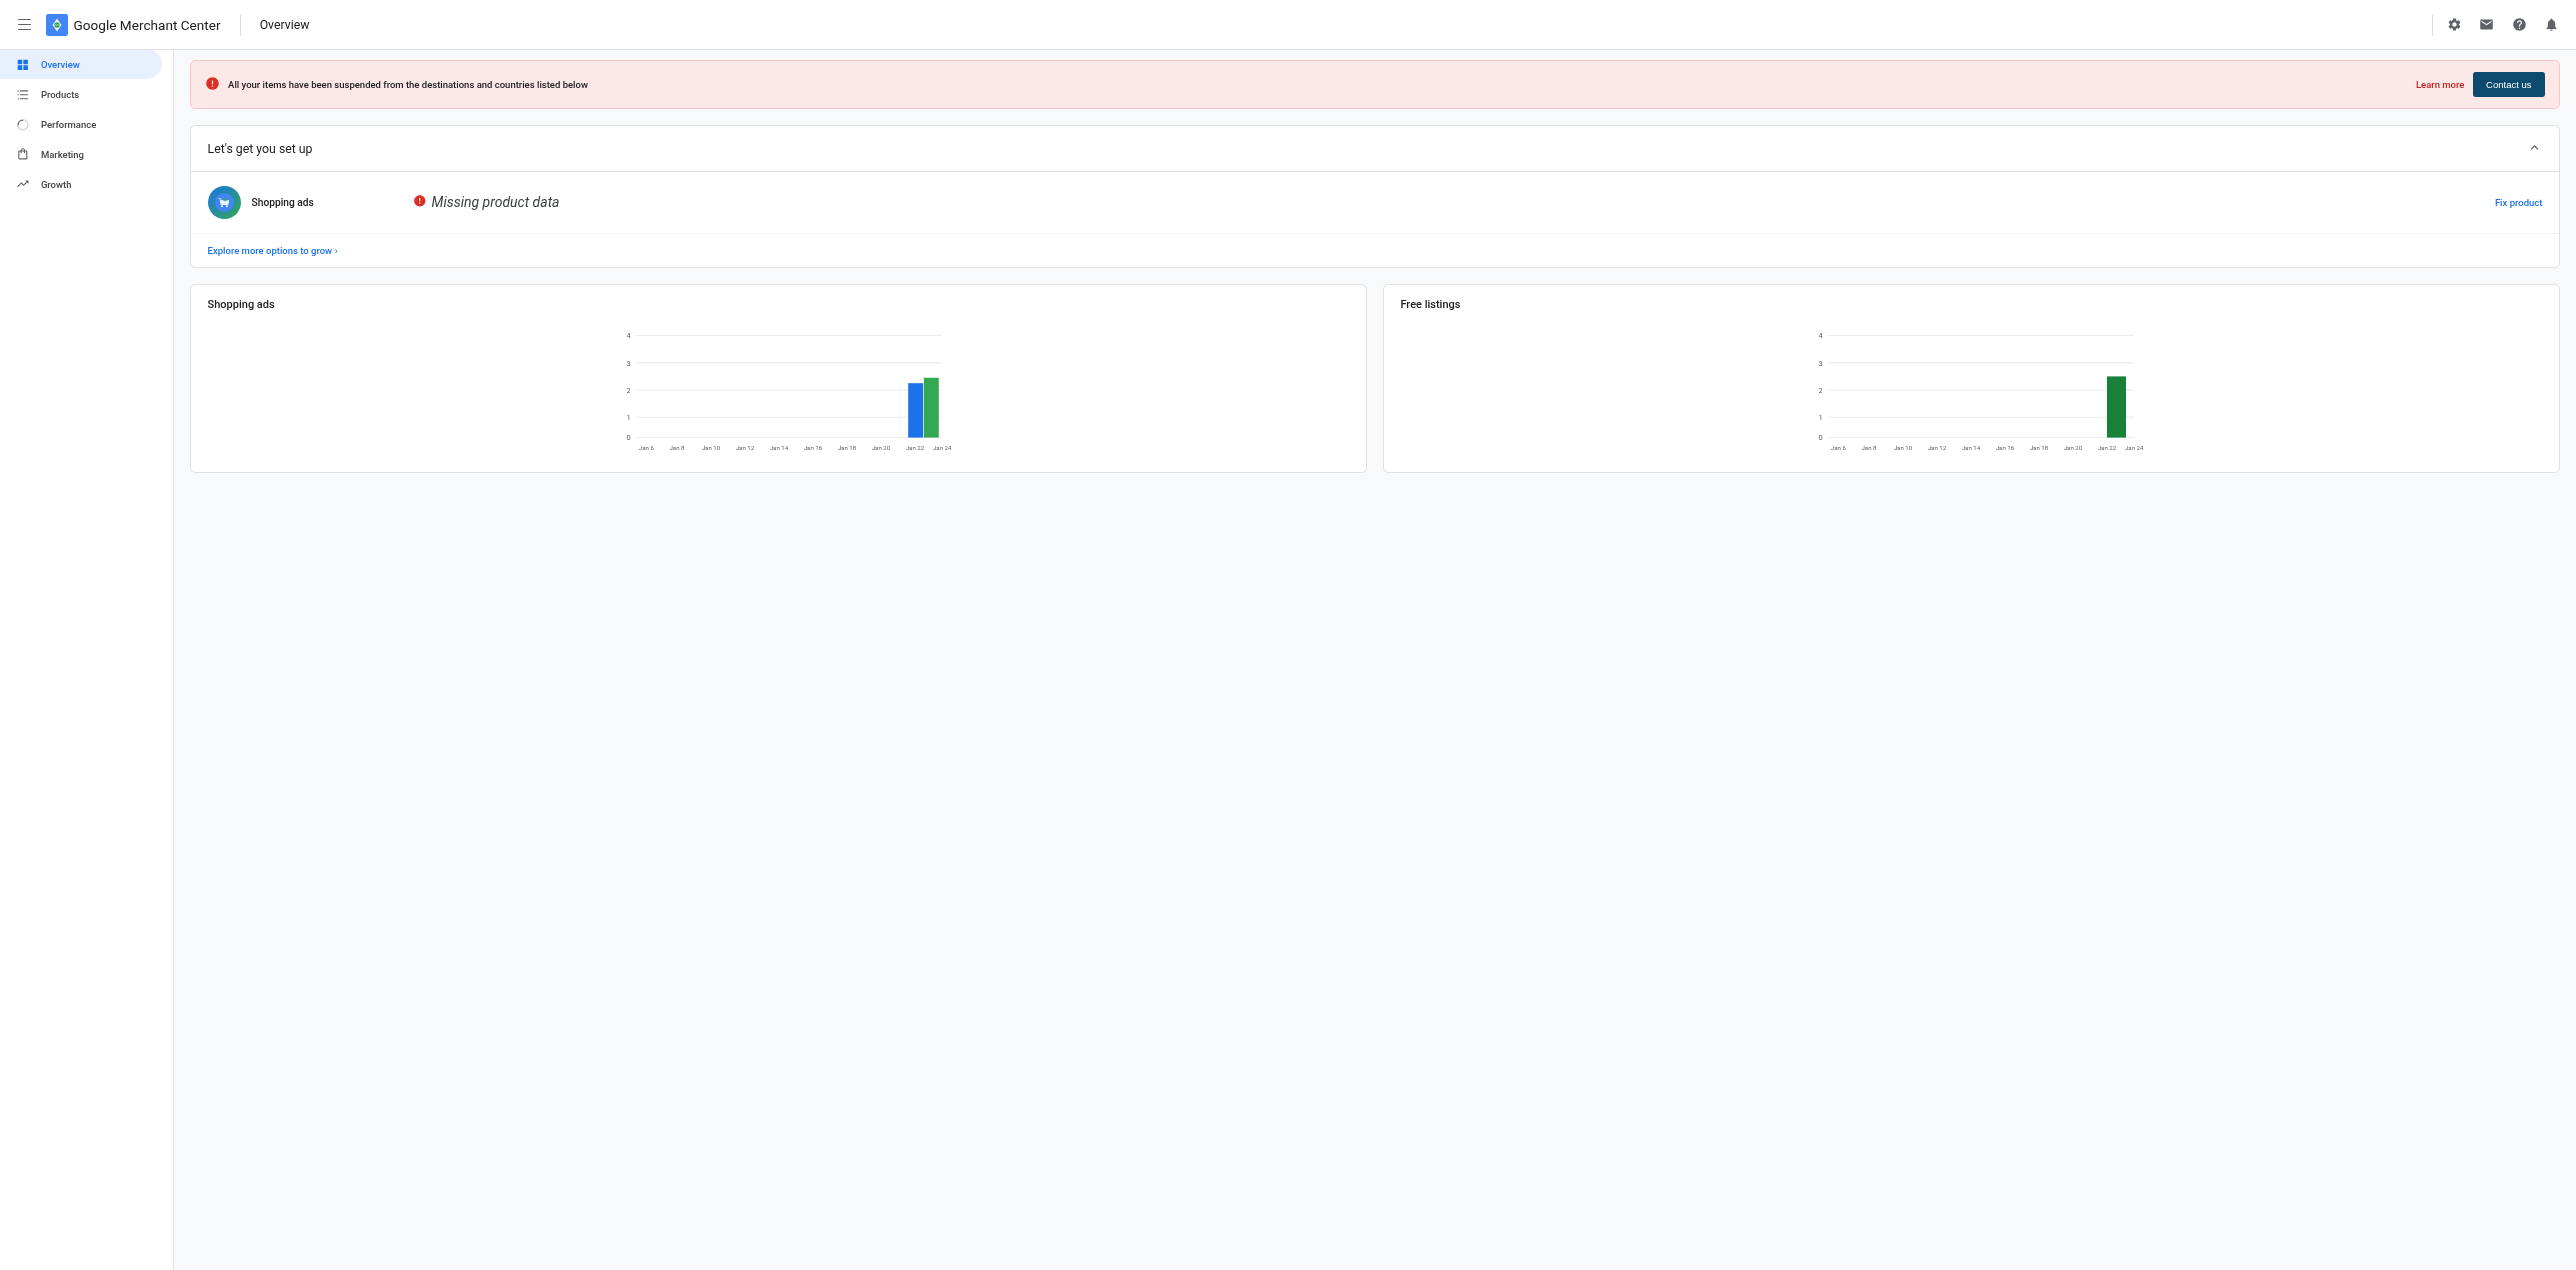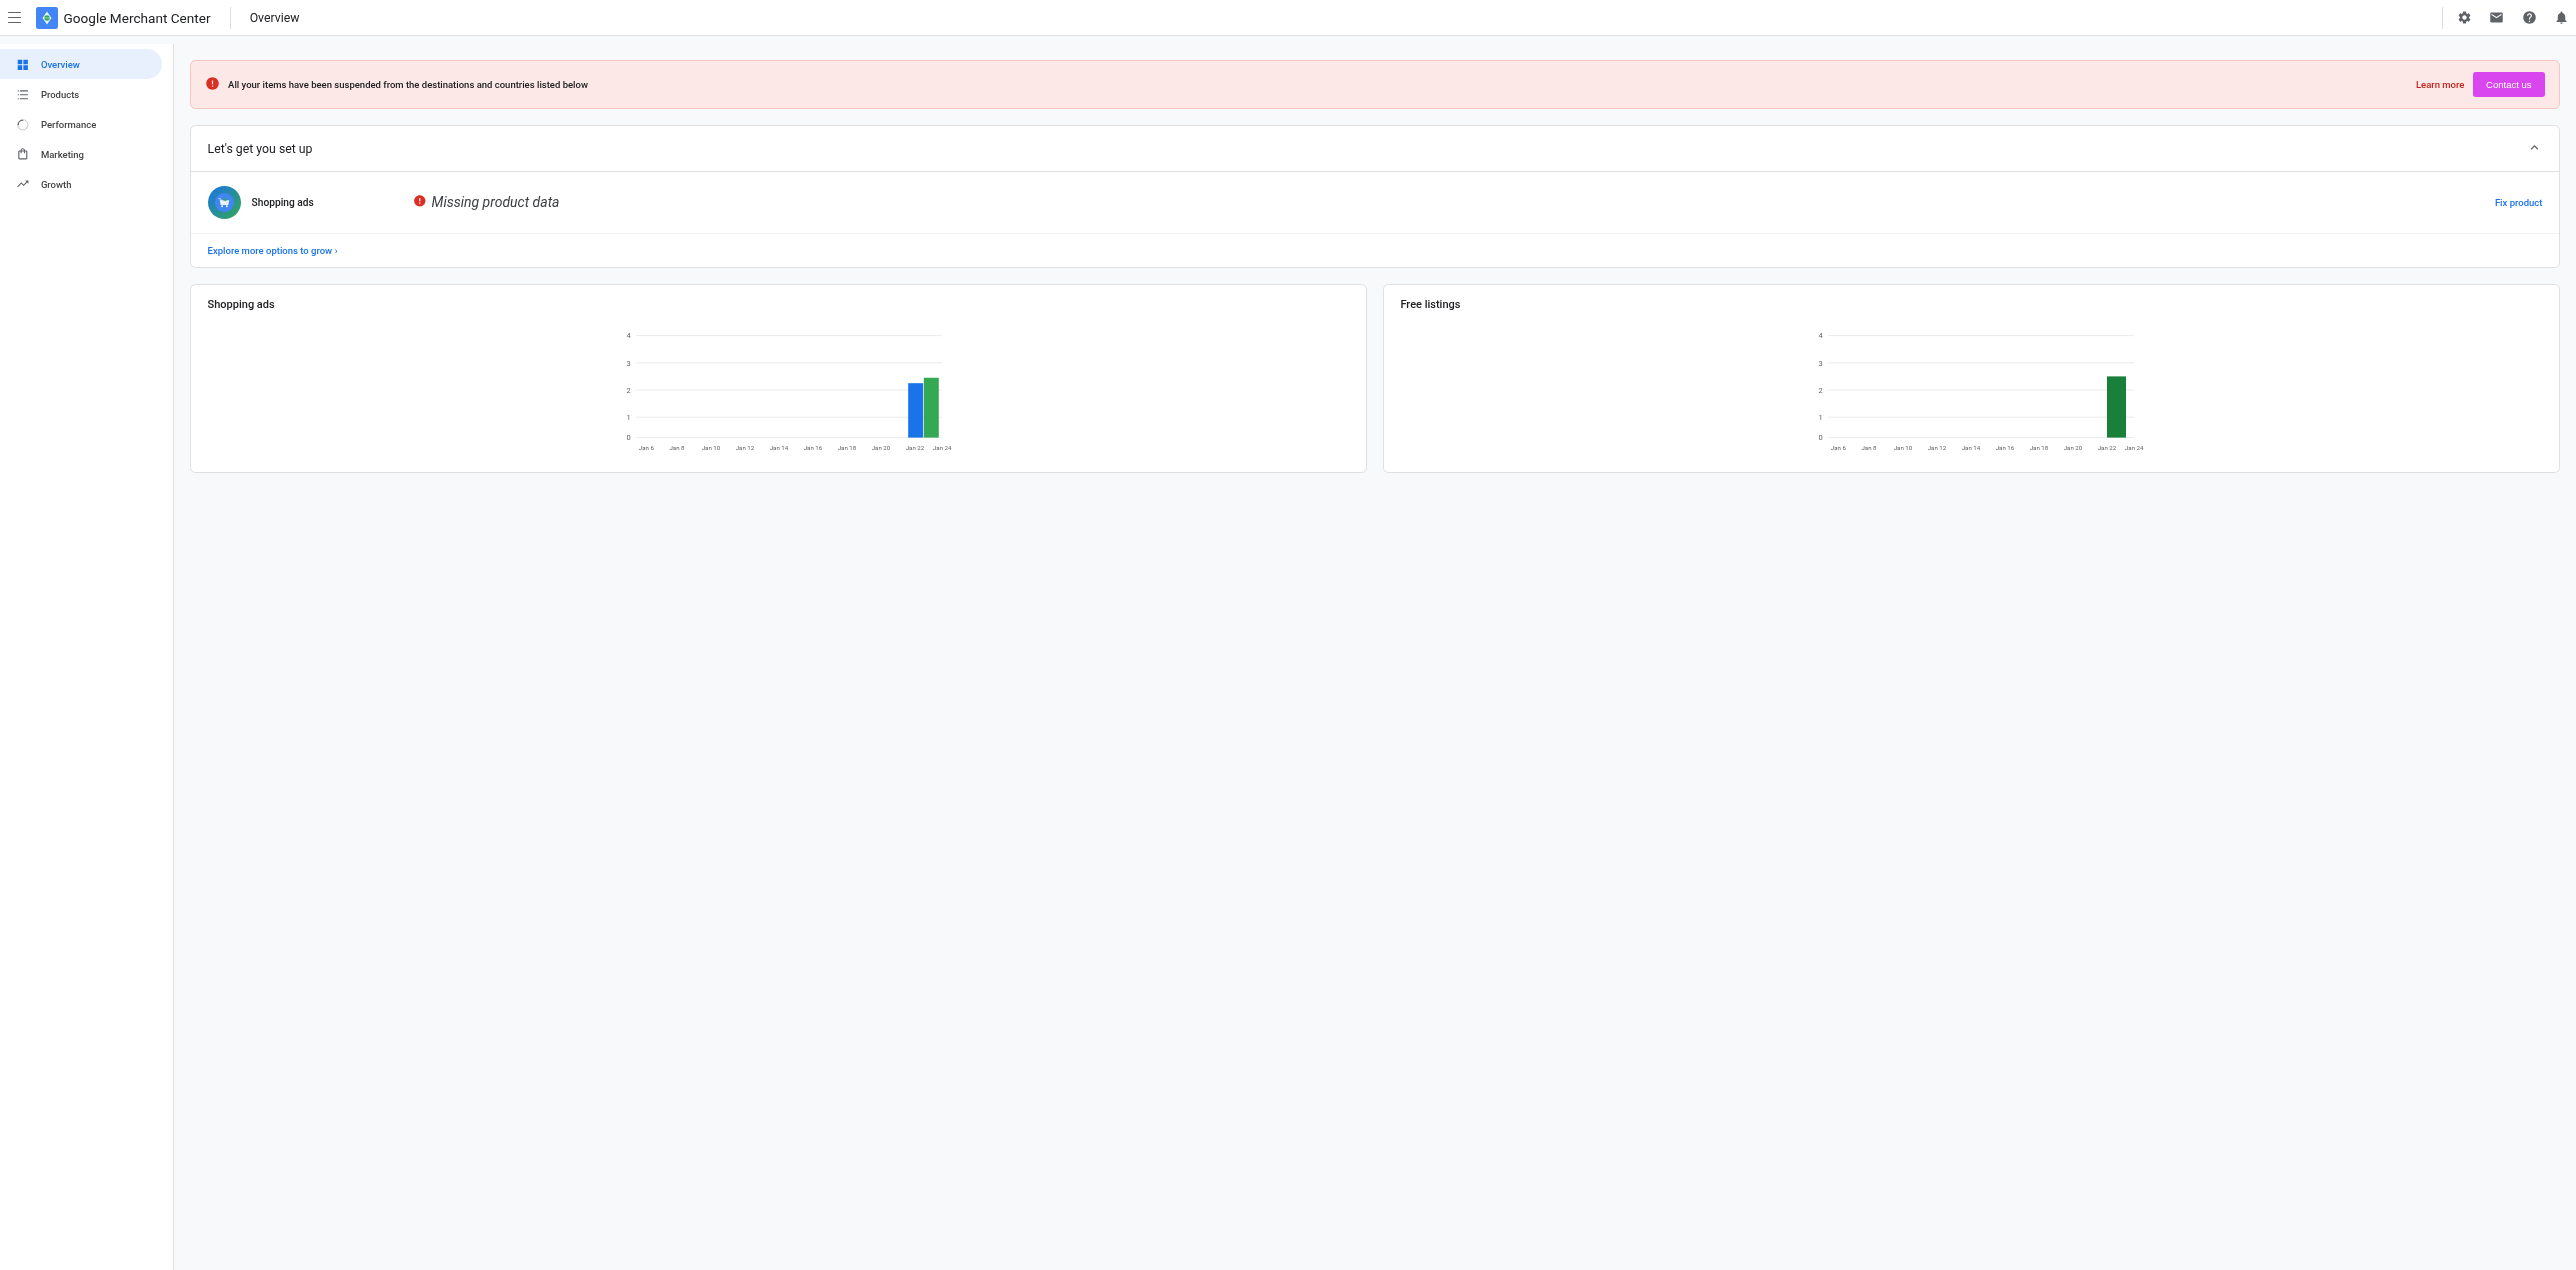--- a/index.html
+++ b/index.html
@@ -2,24 +2,24 @@
 <html style="font-size:11px"><head>
   <meta charset="utf-8">
   <style>
     * { box-sizing: border-box; margin: 0; padding: 0; }
     body { font-family: 'Google Sans', Roboto, Arial, sans-serif; background: #f8f9fa; color: #202124; font-size: 9.5px; }
 
     
     .header {
       display: flex;
       align-items: center;
-      height: 36px;
+      height: 50px;
       background: #fff;
       border-bottom: 0.7px solid #e0e0e0;
-      padding: 0 1px;
+      padding: 0 11px;
       position: fixed;
       top: 0;
       left: 0;
       right: 0;
       z-index: 100;
     }
     .header-left {
       display: flex;
       align-items: center;
       gap: 8.2px;
@@ -183,21 +183,21 @@
       flex-shrink: 0;
     }
     .learn-more-link {
       color: #c5221f;
       font-size: 9.5px;
       font-weight: 500;
       text-decoration: none;
       cursor: pointer;
     }
     .contact-us-btn {
-      background: #d946ef;
+      background: #0c4a6e;
       color: #fff;
       border: none;
       border-radius: 2.7px;
       padding: 6.8px 13.6px;
       font-size: 9.5px;
       font-weight: 500;
       cursor: pointer;
       white-space: nowrap;
     }
     .alert-details-row {

